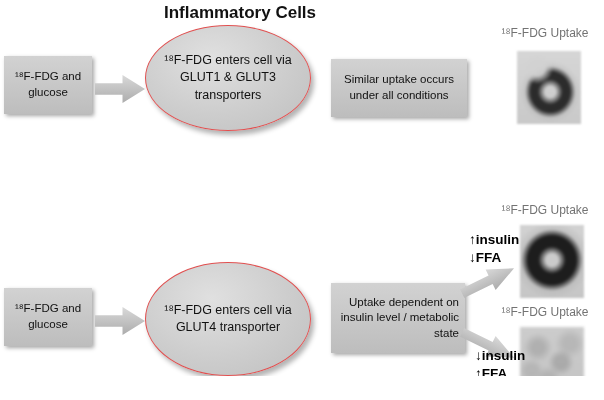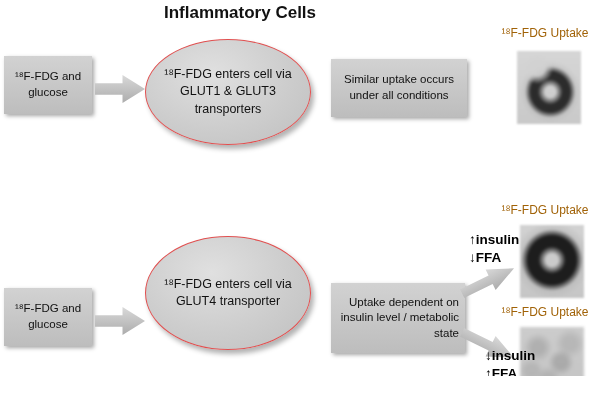--- a/index.html
+++ b/index.html
@@ -25,21 +25,21 @@
     border:1.5px solid #e05050;
     box-shadow:3px 4px 5px rgba(0,0,0,0.3);
     padding:8px 18px;color:#111;
   }
   .block-arrow{
     position:absolute;
     clip-path:polygon(0% 32%, 55% 32%, 55% 6%, 100% 50%, 55% 94%, 55% 68%, 0% 68%);
     background:linear-gradient(180deg,#dcdcdc,#a9a9a9);
   }
   .uptake-label{
-    position:absolute;font-size:12px;text-align:center;color:#a16207;
+    position:absolute;font-size:12px;text-align:center;color:#737373;
   }
   .cond{
     position:absolute;font-weight:bold;font-size:13.5px;line-height:1.35;color:#000;margin-left:20px;
   }
   .cond span{display:block;}
   .scan{
     position:absolute;filter:blur(1px);
   }
   .scan-ring-open{ 
     background:
@@ -60,39 +60,39 @@
       radial-gradient(circle at 78% 24%, rgba(155,155,155,0.4) 0% 9%, rgba(155,155,155,0) 21%),
       radial-gradient(circle at 18% 64%, rgba(150,150,150,0.35) 0% 8%, rgba(150,150,150,0) 18%),
       linear-gradient(#cccccc,#c3c3c3);
     filter:blur(1.4px);
   }
 
   
   .t-title{left:110px;top:3px;width:260px;}
   .t-src{left:4px;top:56px;width:88px;height:58px;}
   .t-arrow{left:95px;top:73px;width:50px;height:32px;}
-  .t-ellipse{left:145px;top:39px;width:166px;height:106px;}
+  .t-ellipse{left:145px;top:25px;width:166px;height:106px;}
   .t-out{left:331px;top:59px;width:136px;height:58px;text-align:center;}
   .t-uptake{left:488px;top:26px;width:114px;}
   .t-img{left:517px;top:51px;width:64px;height:73px;}
 
   
   .b-title{left:110px;top:201px;width:260px;}
   .b-src{left:4px;top:288px;width:88px;height:58px;}
   .b-arrow{left:95px;top:305px;width:50px;height:32px;}
-  .b-ellipse{left:145px;top:236px;width:166px;height:114px;}
+  .b-ellipse{left:145px;top:262px;width:166px;height:114px;}
   .b-out{left:331px;top:283px;width:134px;height:70px;text-align:right;}
   .b-arrow-up{left:459px;top:268px;width:58px;height:26px;transform:rotate(-26deg);}
   .b-arrow-down{left:459px;top:332px;width:58px;height:26px;transform:rotate(26deg);}
   .b-uptake-high{left:488px;top:203px;width:114px;}
   .b-cond-high{left:449px;top:231px;}
   .b-img-high{left:520px;top:225px;width:64px;height:73px;}
   .b-uptake-low{left:488px;top:305px;width:114px;}
   .b-img-low{left:520px;top:327px;width:64px;height:68px;}
-  .b-cond-low{left:465px;top:347px;}
+  .b-cond-low{left:455px;top:347px;}
 </style>
 </head>
 <body>
 
 <div class="canvas">
 
   <div class="title t-title">Inflammatory Cells</div>
 
   <div class="box t-src">¹⁸F-FDG and glucose</div>
 

